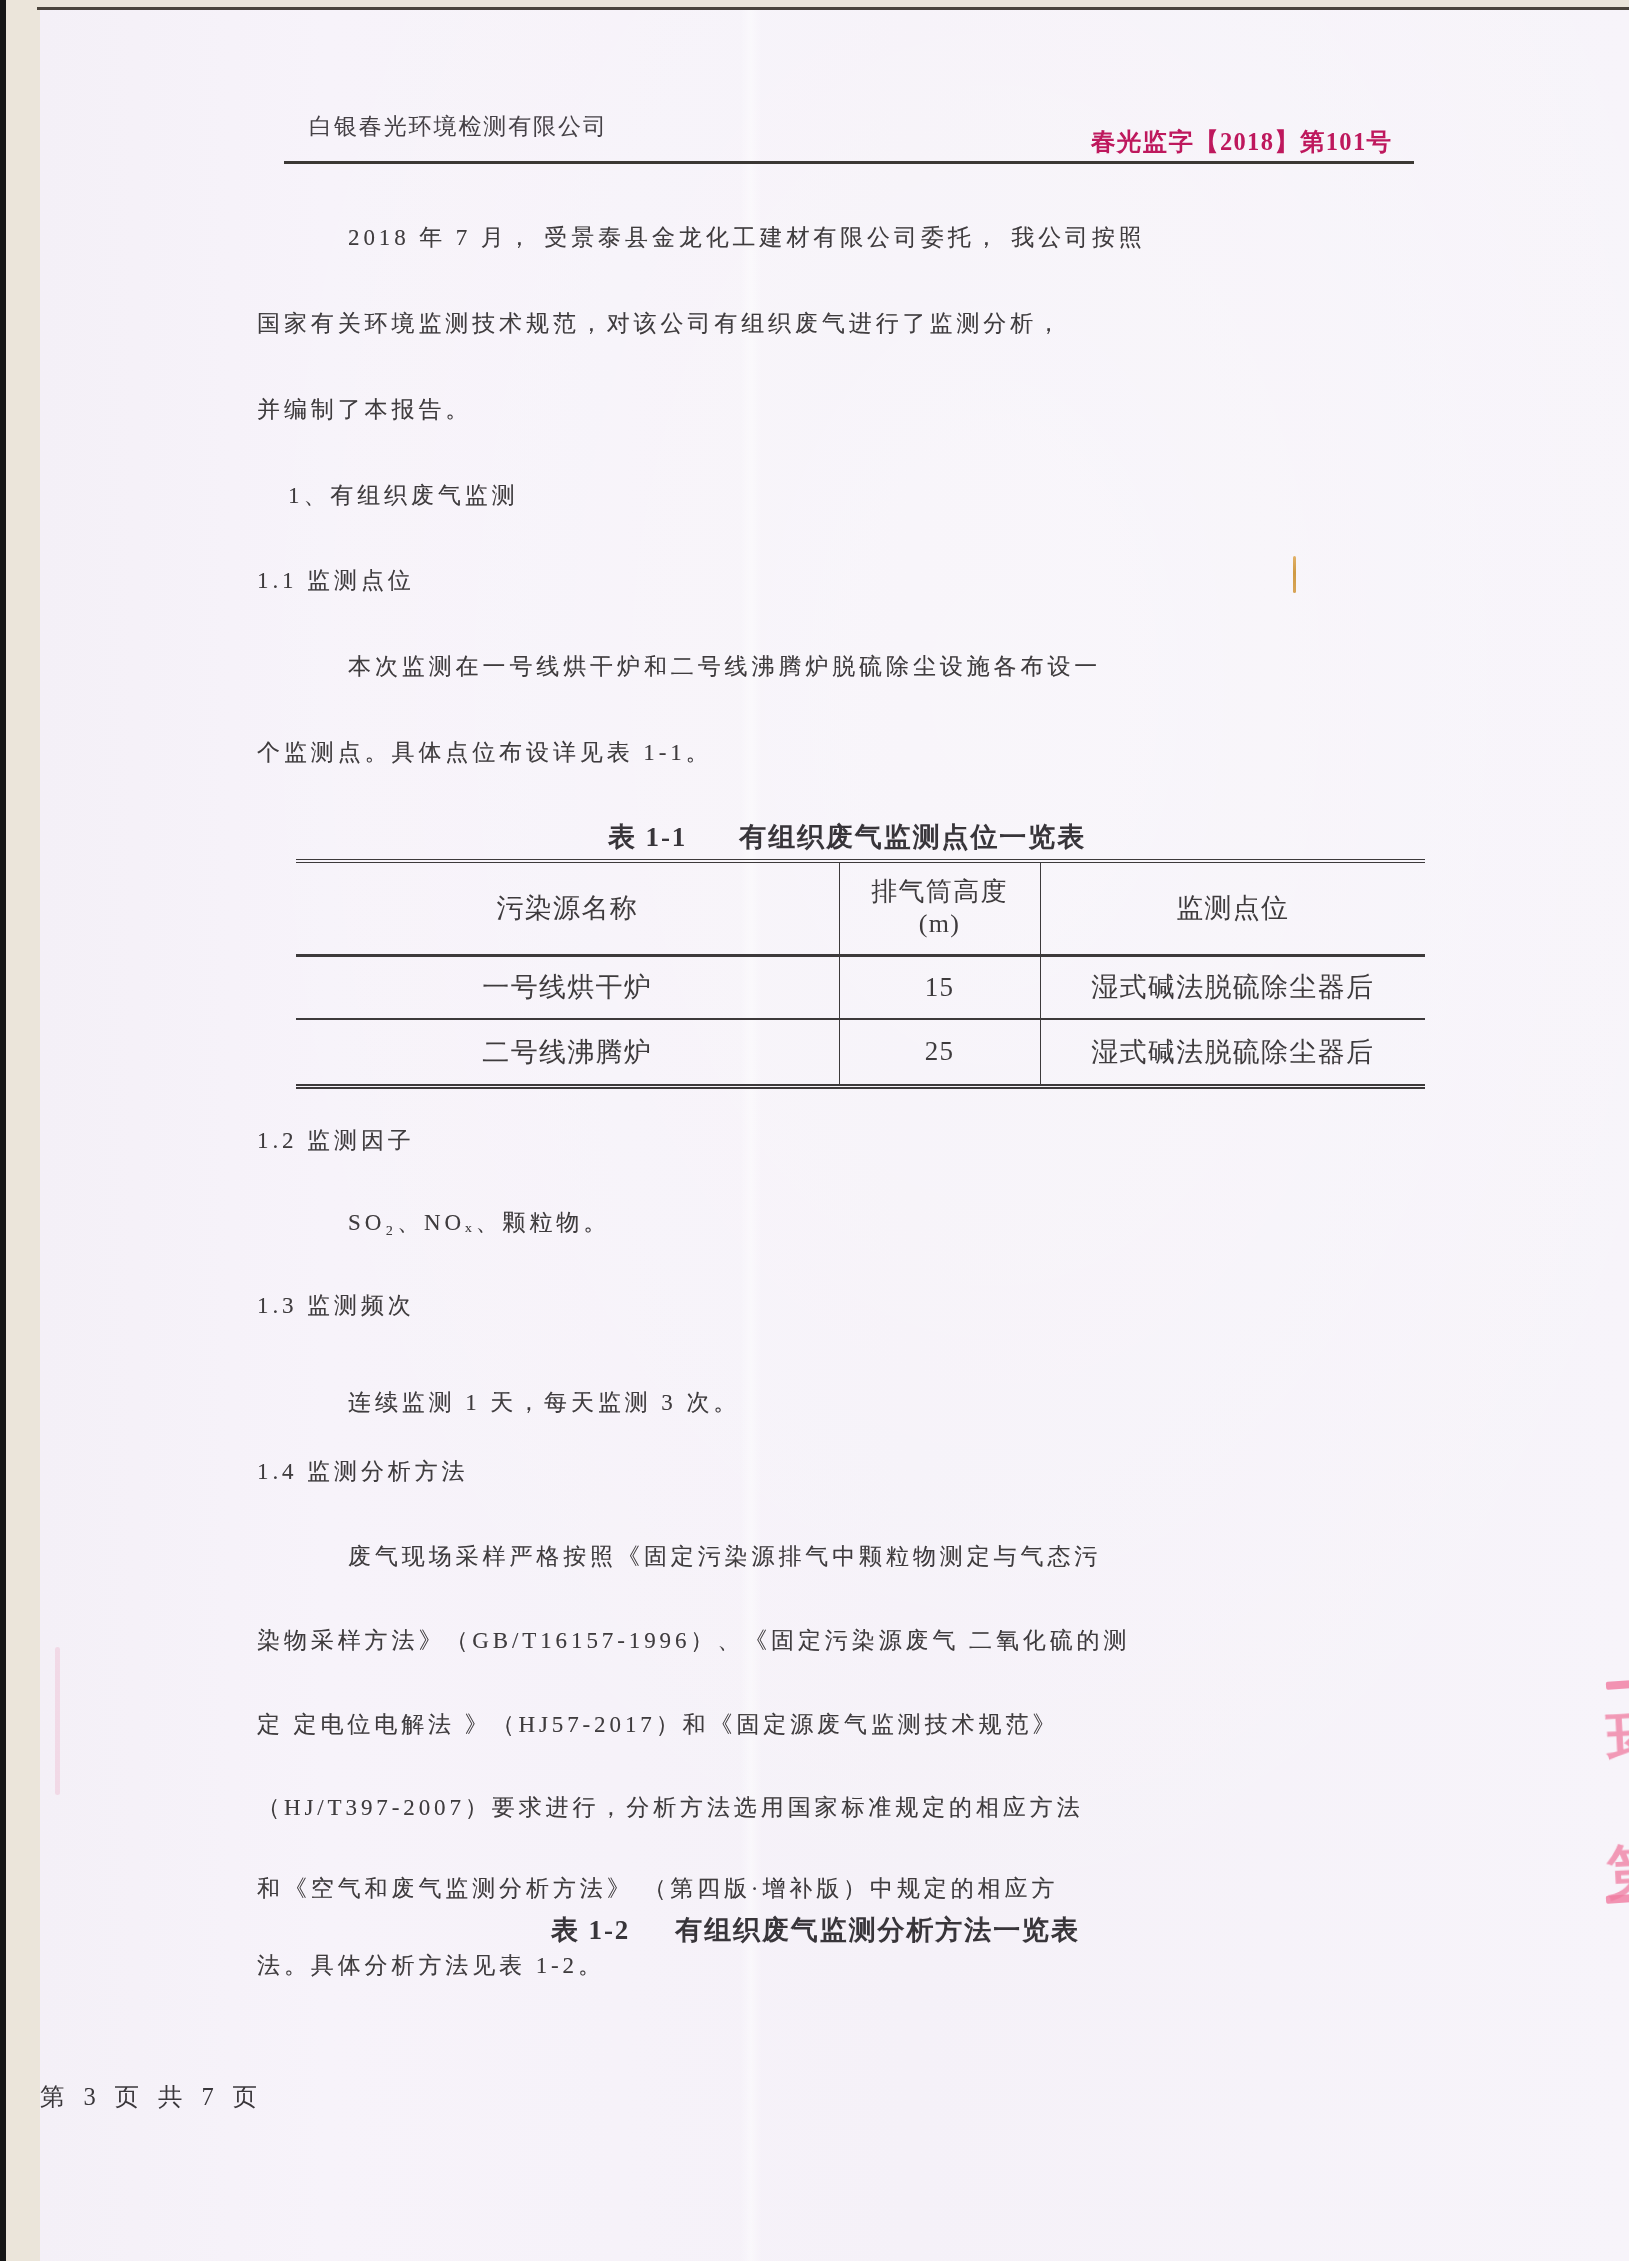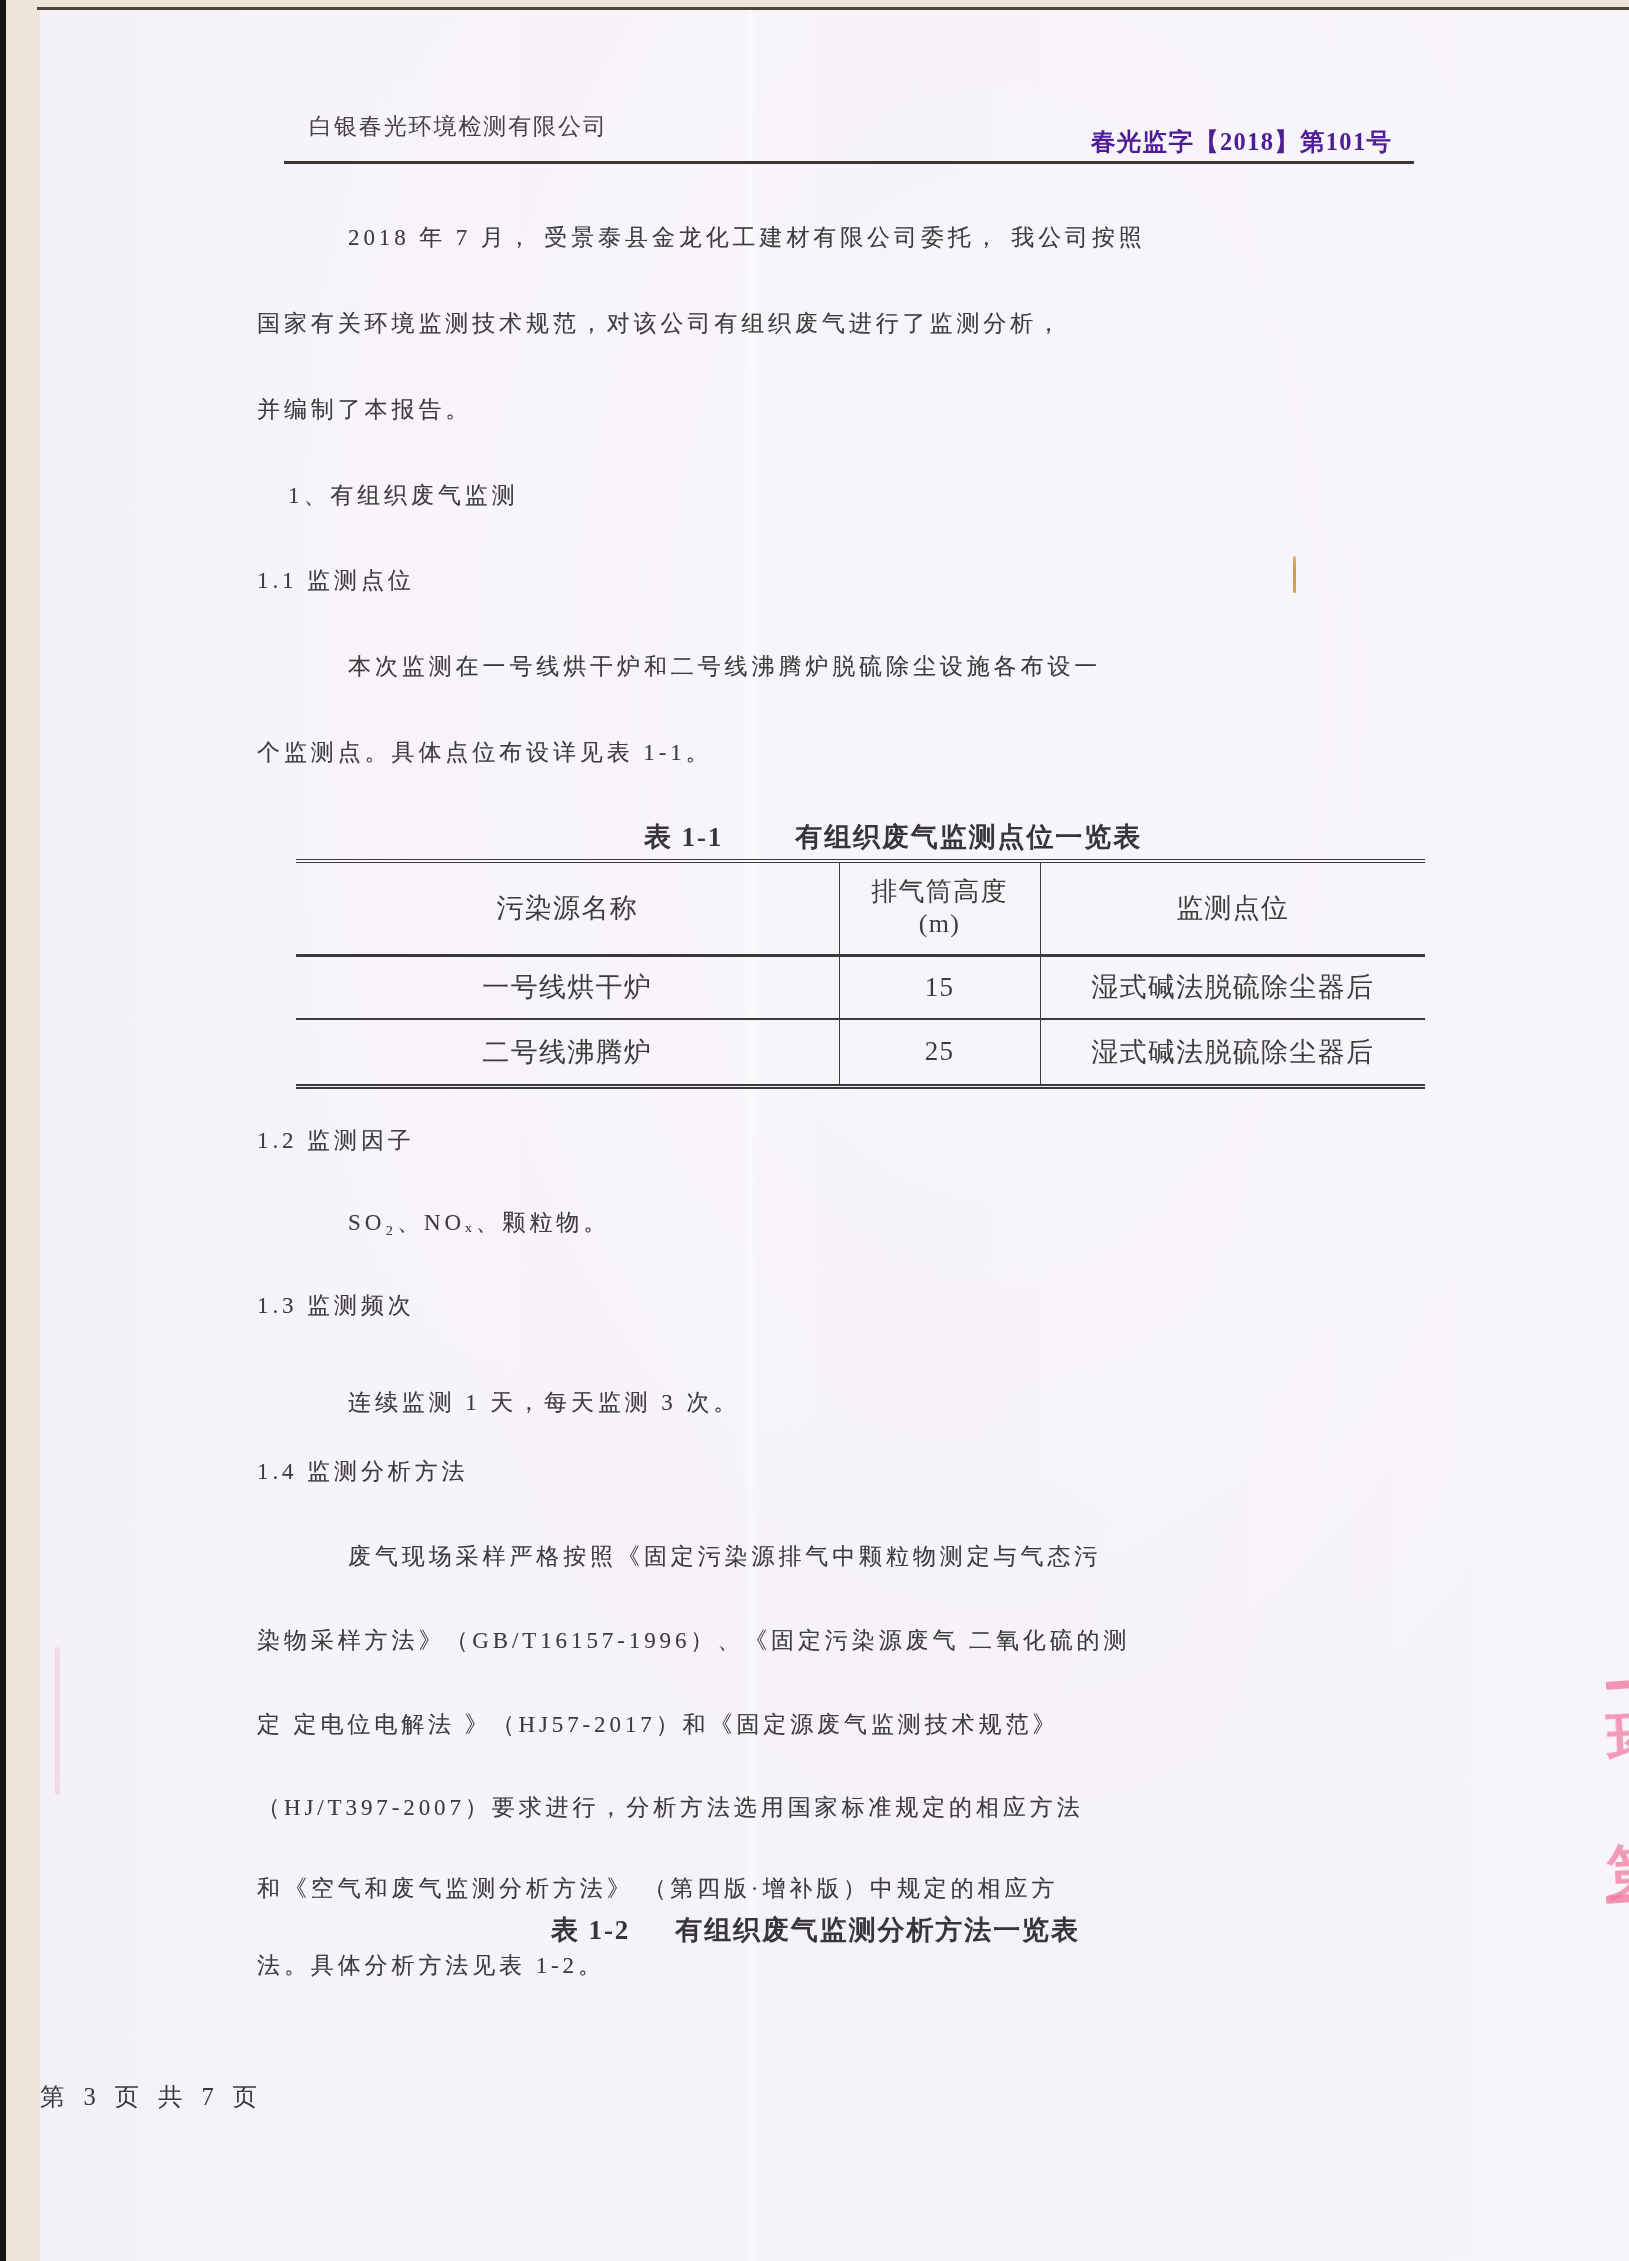--- a/index.html
+++ b/index.html
@@ -18,36 +18,36 @@
     position:absolute;left:40px;top:9.7px;width:1590px;height:2252px;
     background:
       radial-gradient(ellipse at 60% 30%, rgba(255,255,255,.35), rgba(255,255,255,0) 60%),
       linear-gradient(90deg,#f4f0f7 0%,#f7f3fa 18%,#f5f1f8 55%,#f7f4fa 100%);
   }
   .crease{position:absolute;left:740px;top:10.3px;width:22px;height:2251px;background:linear-gradient(90deg,rgba(255,255,255,0),rgba(255,255,255,.45),rgba(255,255,255,0));}
   .pink-streak{position:absolute;left:55px;top:1647px;width:4.5px;height:148px;background:rgba(233,158,186,.28);border-radius:2.6px;}
 
   
   .hdr-left{position:absolute;left:309px;top:111px;font-size:23px;letter-spacing:1.9px;color:#454146;white-space:nowrap;}
-  .hdr-right{position:absolute;left:1091px;top:125px;font-size:24.5px;font-weight:600;letter-spacing:1.3px;color:#4c1d95;white-space:nowrap;}
+  .hdr-right{position:absolute;left:1091px;top:125px;font-size:24.5px;font-weight:600;letter-spacing:1.3px;color:#be185d;white-space:nowrap;}
   .hdr-line{position:absolute;left:284px;top:161px;width:1130px;height:2.6px;background:#3b3834;}
 
   
   .bl{
     position:absolute;left:257px;
     font-size:23px;letter-spacing:3.9px;color:#3f3c3e;
     white-space:nowrap;
     text-shadow:0 0 0.6px rgba(64,60,62,.35);
   }
   .ind{left:348px;}
   .h1x{left:288px;}
 
   
   .caption{position:absolute;display:flex;font-size:27px;font-weight:bold;color:#38353a;white-space:nowrap;letter-spacing:1.9px;}
-  .cap1{left:608px;top:819px;gap:72px;margin-left:36px;}
+  .cap1{left:608px;top:819px;gap:52px;}
   .cap2{left:551px;top:1912px;gap:45px;}
 
   
   .tbl{
     position:absolute;left:296px;top:859px;width:1129px;
     border-collapse:collapse;table-layout:fixed;
     font-size:27px;color:#3e3b3d;letter-spacing:1.3px;
   }
   .tbl,.tbl tr,.tbl th,.tbl td{border-color:#3d3a3b;}
   .tbl{border-top:4.5px double #3d3a3b;border-bottom:5.2px double #3d3a3b;}

